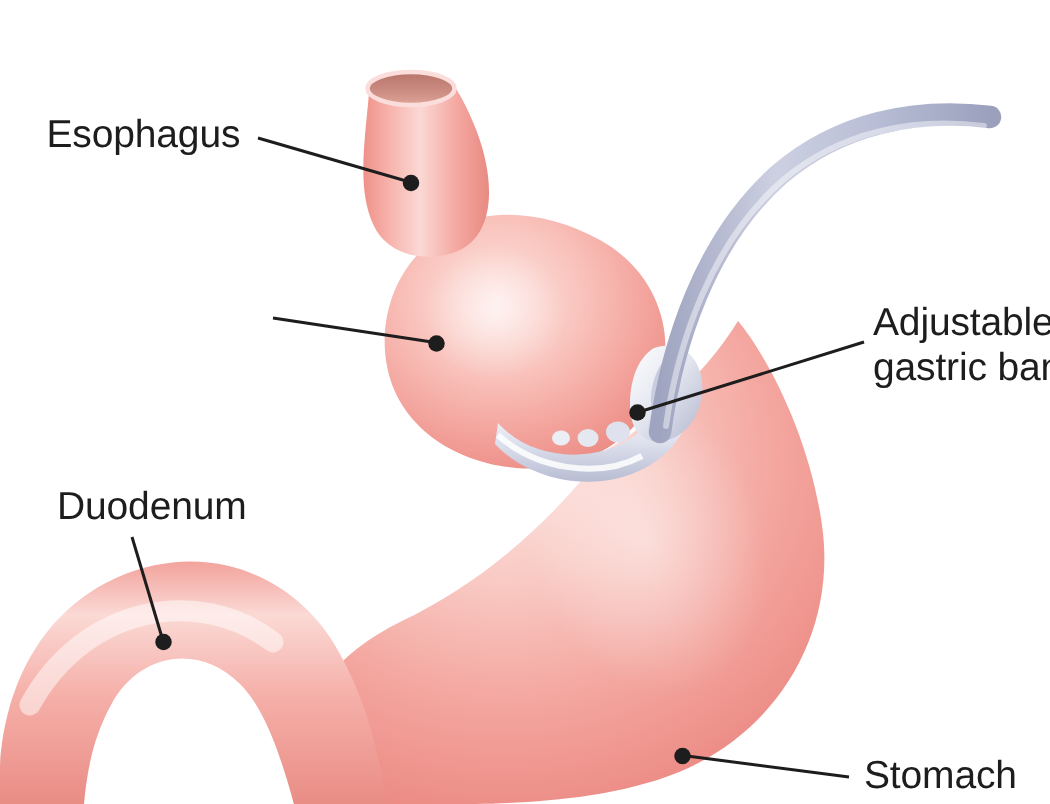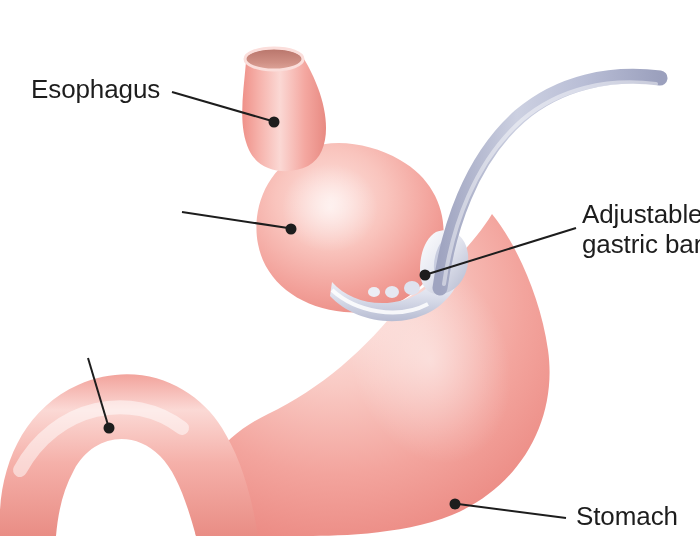--- a/index.html
+++ b/index.html
@@ -189,19 +189,20 @@
       <g>
         <line x1="566" y1="518" x2="458" y2="504"></line>
         <circle cx="455" cy="504" r="5.5" stroke="none"></circle>
       </g>
     </g>
   </svg>
 
   <div class="label" id="label-esophagus">Esophagus</div>
 
 
+  <div class="label" id="label-duodenum">Duodenum</div>
 
   <div class="label" id="label-band">Adjustable
 gastric band</div>
 
   <div class="label" id="label-stomach">Stomach</div>
 
 </div>
 
 </body></html>

